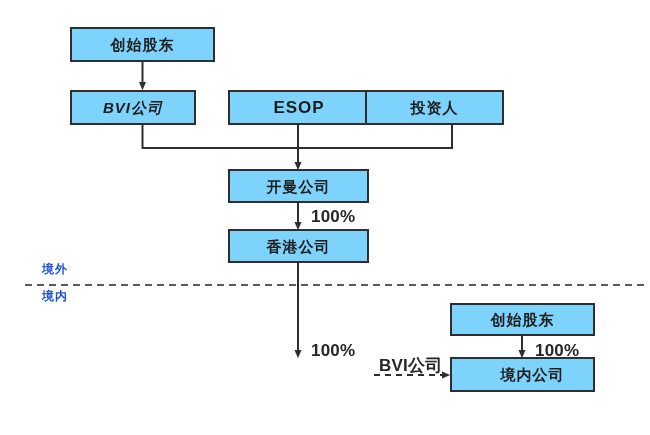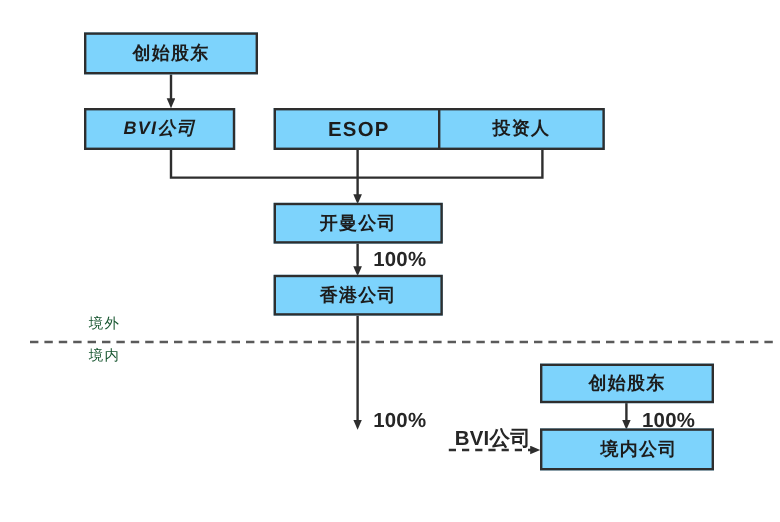--- a/index.html
+++ b/index.html
@@ -55,26 +55,25 @@
     font-size: 17px;
     font-weight: bold;
     color: #262626;
     white-space: nowrap;
     z-index: 4;
     letter-spacing: 0.2px;
   }
   .zone-label {
     position: absolute;
     font-size: 12px;
-    font-weight: normal;
-    color: #14532d;
+    font-weight: bold;
+    color: #1d4ed8;
     white-space: nowrap;
     z-index: 4;
     letter-spacing: 1px;
-    margin-left: 32px;
   }
 </style>
 </head>
 <body>
 
 <div id="canvas">
 
   <svg id="svg-layer" viewBox="0 0 650 435" xmlns="http://www.w3.org/2000/svg">
     <defs>
       <marker id="arrow" markerWidth="9" markerHeight="9" refX="4.2" refY="3.6" orient="auto" markerUnits="userSpaceOnUse">

